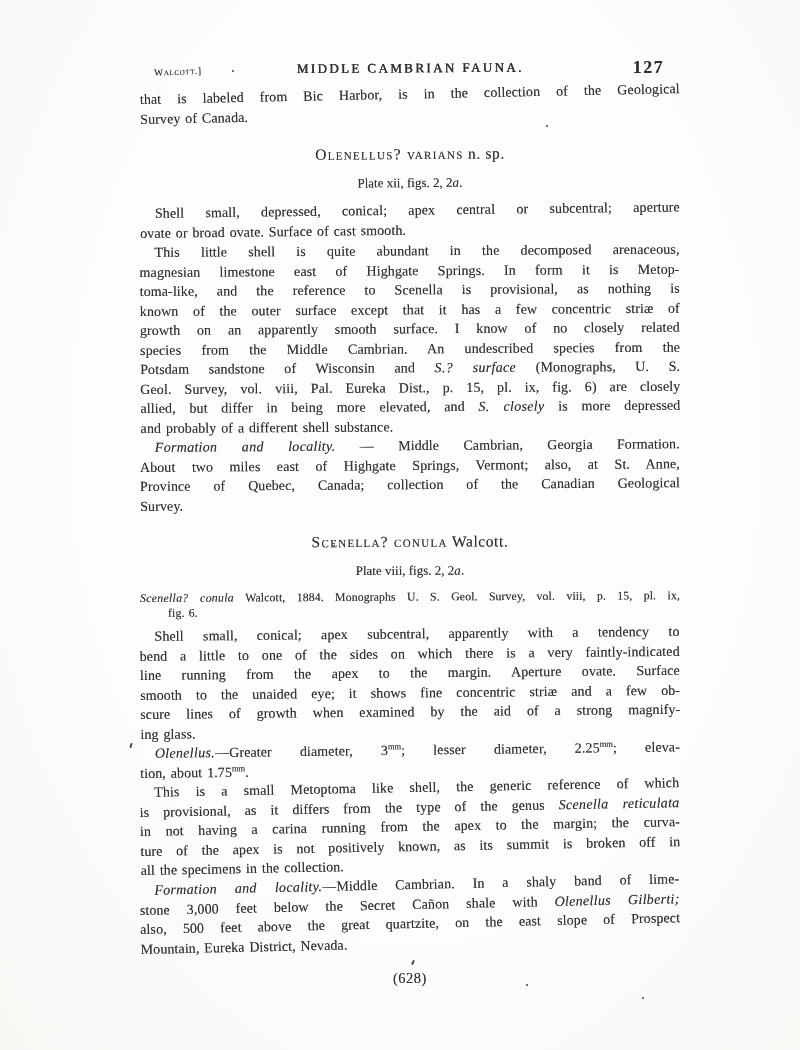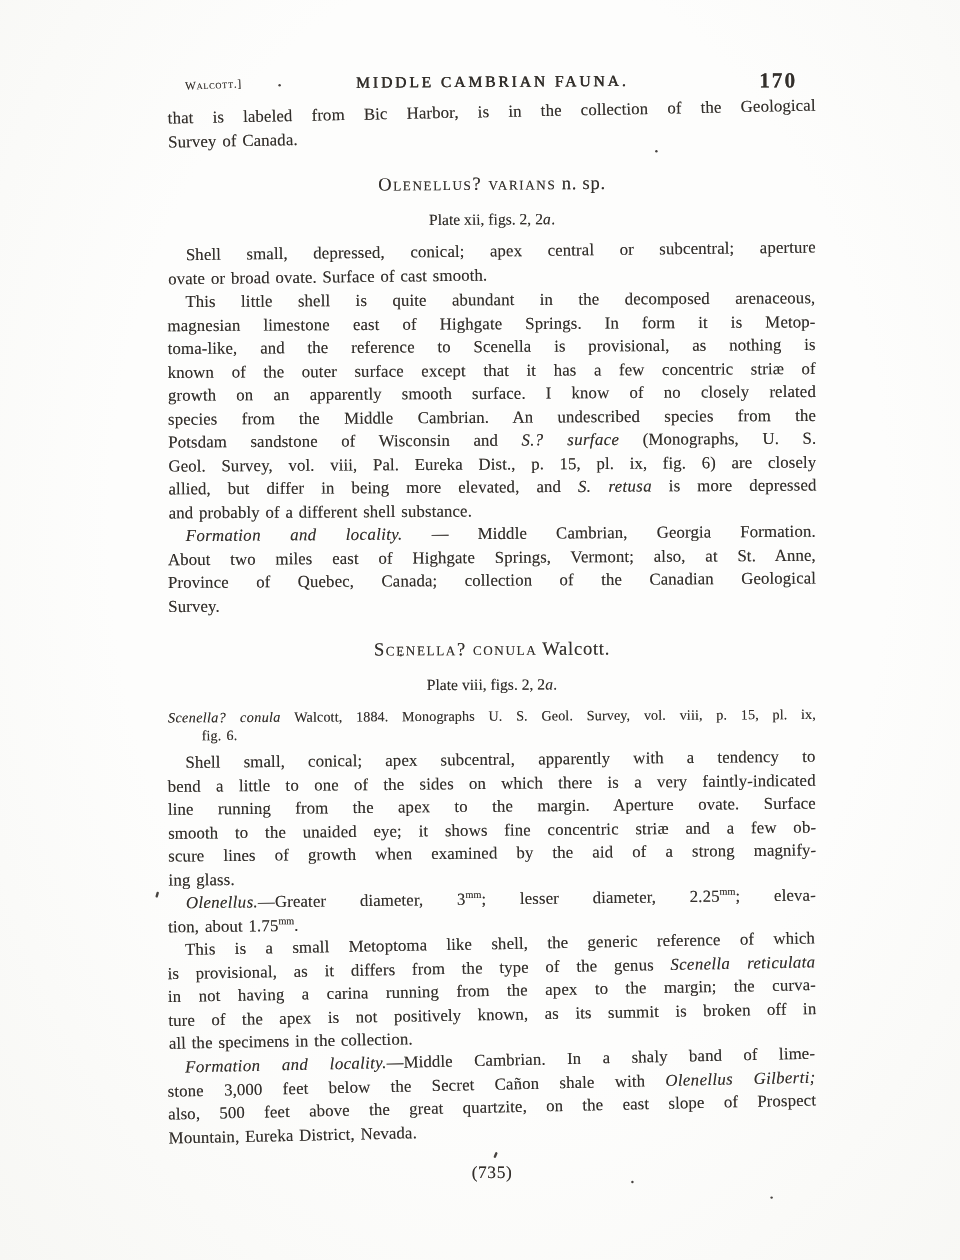--- a/index.html
+++ b/index.html
@@ -69,21 +69,21 @@
 </style>
 </head>
 <body>
 
 <div class="page">
   <div class="column">
 
     <div class="run">
       <span class="run-left">Walcott.]</span>
       <span class="run-center">MIDDLE CAMBRIAN FAUNA.</span>
-      <span class="run-right">170</span>
+      <span class="run-right">127</span>
     </div>
 
     <div id="content">
         <div class="block para first">
           <div class="tl">that is labeled from Bic Harbor, is in the collection of the Geological</div>
           <div class="tl last">Survey of Canada.</div>
         </div>
         <div class="block heading"><span class="sc">Olenellus? varians</span> n. sp.</div>
         <div class="block plate">Plate xii, figs. 2, 2<i>a</i>.</div>
         <div class="block para">
@@ -92,21 +92,21 @@
         </div>
         <div class="block para">
           <div class="tl ind">This little shell is quite abundant in the decomposed arenaceous,</div>
           <div class="tl">magnesian limestone east of Highgate Springs.  In form it is Metop-</div>
           <div class="tl">toma-like, and the reference to Scenella is provisional, as nothing is</div>
           <div class="tl">known of the outer surface except that it has a few concentric striæ of</div>
           <div class="tl">growth on an apparently smooth surface.  I know of no closely related</div>
           <div class="tl">species from the Middle Cambrian.  An undescribed species from the</div>
           <div class="tl">Potsdam sandstone of Wisconsin and <i>S.? surface</i> (Monographs, U. S.</div>
           <div class="tl">Geol. Survey, vol. viii, Pal. Eureka Dist., p. 15, pl. ix, fig. 6) are closely</div>
-          <div class="tl">allied, but differ in being more elevated, and <i>S. retusa</i> is more depressed</div>
+          <div class="tl">allied, but differ in being more elevated, and <i>S. closely</i> is more depressed</div>
           <div class="tl last">and probably of a different shell substance.</div>
         </div>
         <div class="block para">
           <div class="tl ind"><i>Formation and locality.</i> — Middle Cambrian, Georgia Formation.</div>
           <div class="tl">About two miles east of Highgate Springs, Vermont; also, at St. Anne,</div>
           <div class="tl">Province of Quebec, Canada; collection of the Canadian Geological</div>
           <div class="tl last">Survey.</div>
         </div>
         <div class="block heading"><span class="sc">Scenella? conula</span> Walcott.</div>
         <div class="block plate">Plate viii, figs. 2, 2<i>a</i>.</div>
@@ -134,21 +134,21 @@
           <div class="tl last">all the specimens in the collection.</div>
         </div>
         <div class="block para">
           <div class="tl ind"><i>Formation and locality.</i>—Middle Cambrian.  In a shaly band of lime-</div>
           <div class="tl">stone 3,000 feet below the Secret Cañon shale with <i>Olenellus Gilberti;</i></div>
           <div class="tl">also, 500 feet above the great quartzite, on the east slope of Prospect</div>
           <div class="tl last">Mountain, Eureka District, Nevada.</div>
         </div>
       </div>
 
-    <div class="footer">(735)</div>
+    <div class="footer">(628)</div>
   </div>
 
   <div class="speck" style="left:232px;top:70px;width:2px;height:2px;"></div>
   <div class="speck" style="left:546px;top:125px;width:2px;height:2px;"></div>
   <div class="speck" style="left:333px;top:545px;width:2px;height:2px;"></div>
   <div class="speck" style="left:130px;top:743px;width:2px;height:5px;border-radius:2px;transform:rotate(16deg);"></div>
   <div class="speck" style="left:412px;top:960px;width:2px;height:5px;border-radius:2px;transform:rotate(24deg);"></div>
   <div class="speck" style="left:526px;top:984px;width:2px;height:2px;"></div>
   <div class="speck" style="left:642px;top:997px;width:2px;height:2px;"></div>
 </div>

